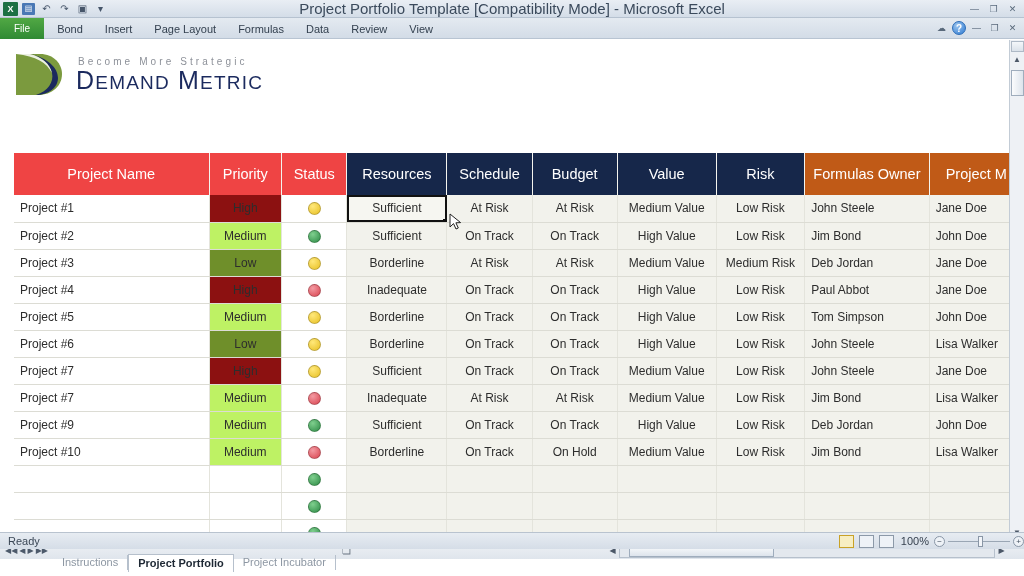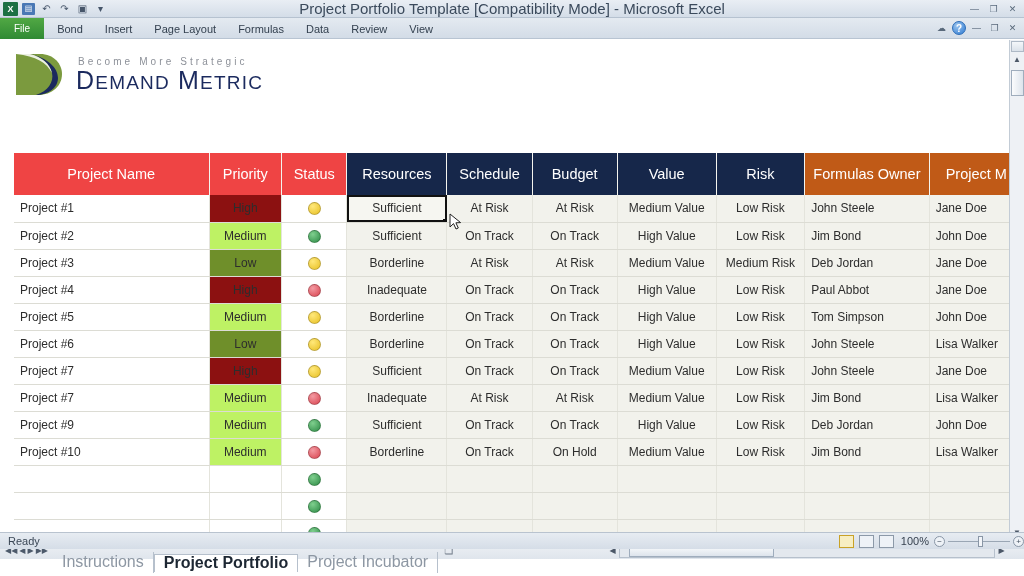--- a/index.html
+++ b/index.html
@@ -146,21 +146,21 @@
 
   
   .tabbar {
     position: absolute; left: 0; top: 541px; width: 1024px; height: 18px;
     background: linear-gradient(#eef1f5, #dfe5ec);
     border-top: 1px solid #b9c3cf;
     display: flex; align-items: center;
   }
   .nav-arrows { display: flex; gap: 2px; padding: 0 5px; color: #4d5a6b; font-size: 8px; }
   .sheet-tab {
-    font-size: 16px; padding: 1px 9px 2px; color: #3c4756;
+    font-size: 11px; padding: 1px 9px 2px; color: #3c4756;
     border-right: 1px solid #b6c0cc;
     margin-top: 24px;
   }
   .sheet-tab.active {
     background: #fff; font-weight: bold; color: #1d2733;
     border-top: 1px solid #b6c0cc; border-left: 1px solid #b6c0cc;
     height: 18px; display: flex; align-items: center;
   }
   .sheet-tab.dim { color: #8d97a3; }
   .tab-new { font-size: 10px; color: #6c7785; padding: 0 6px; }

